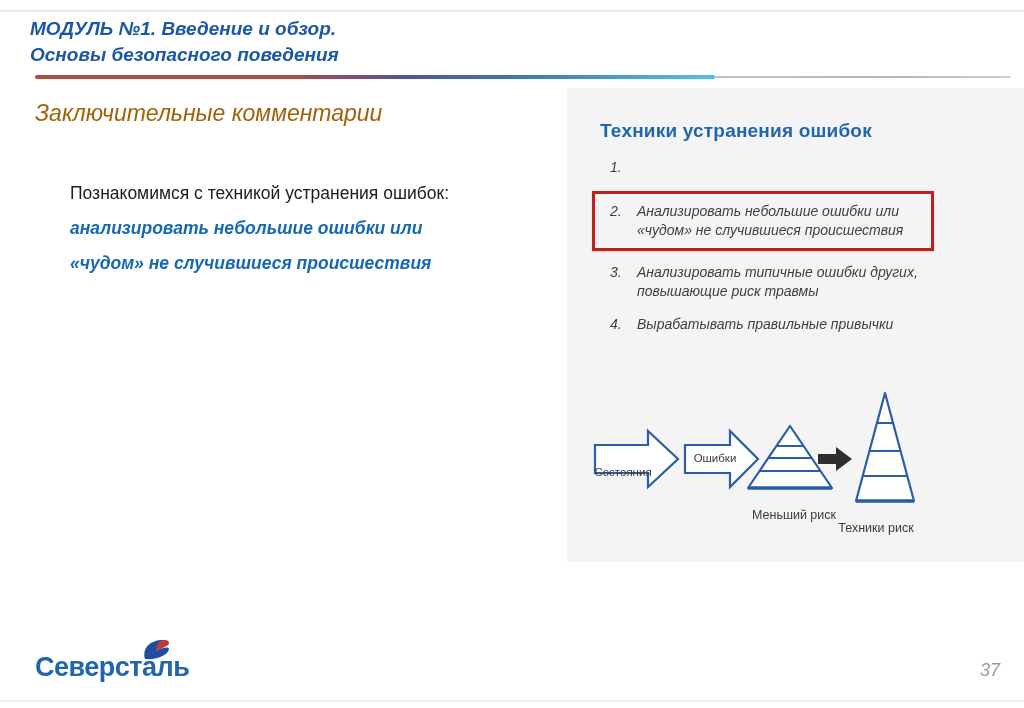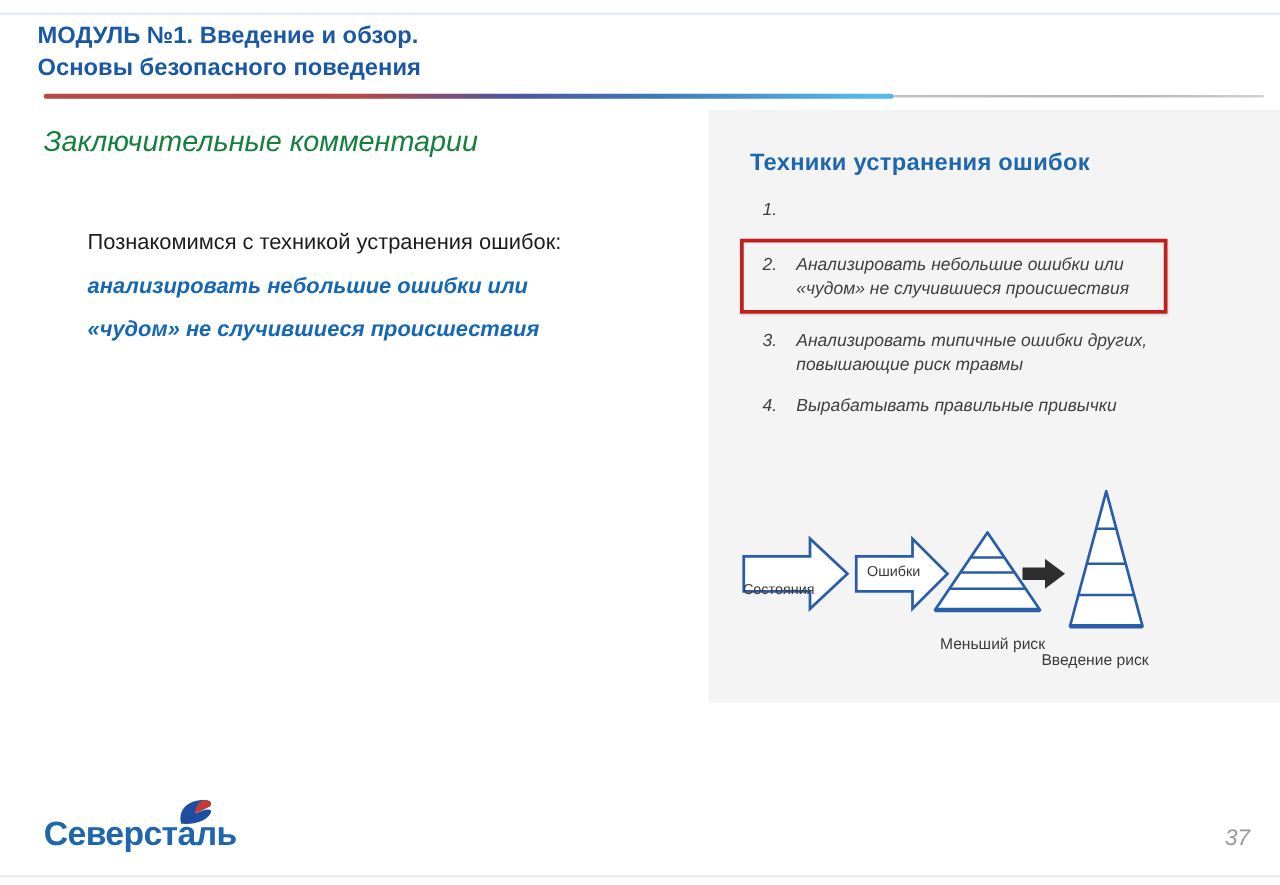--- a/index.html
+++ b/index.html
@@ -16,39 +16,39 @@
     position:absolute; left:0; top:10px; width:1024px; height:2px;
     background:#e3eaf2;
   }
   .bottom-hairline {
     position:absolute; left:0; top:700px; width:1024px; height:2px;
     background:#ececec;
   }
 
   .header {
     position:absolute; left:30px; top:16px; width:700px;
-    color:#1a57a5; font-weight:bold; 
+    color:#1a57a5; font-weight:bold; font-style:italic;
     font-size:19px; line-height:26px;
   }
 
   .divider-color {
     position:absolute; left:35px; top:75px; width:680px; height:4px;
     border-radius:2px;
     background:linear-gradient(90deg,
       #b04a45 0%, #ae4a47 38%, #50559f 55%, #3d79b8 72%, #55b9e6 97%);
   }
   .divider-gray {
     position:absolute; left:715px; top:76px; width:296px; height:2px;
     background:linear-gradient(90deg,#c2c2c2 0%, #b5b5b5 60%, #cfcfcf 100%);
     border-radius:1px;
   }
 
   .subtitle {
     position:absolute; left:35px; top:100px;
-    color:#15803d; font-style:italic; font-size:23px;
+    color:#a16207; font-style:italic; font-size:23px;
   }
 
   .body-text {
     position:absolute; left:70px; top:176px; width:410px;
     font-size:17.5px; line-height:35px; color:#1c1c1c;
   }
   .body-text .emph {
     color:#1668b4; font-weight:bold; font-style:italic;
   }
 
@@ -167,21 +167,21 @@
           <polygon points="295,5 324,113 266,113" stroke-width="2.2" stroke-linejoin="round"></polygon>
           <line x1="287" y1="35" x2="303" y2="35" stroke-width="2"></line>
           <line x1="280" y1="63" x2="310" y2="63" stroke-width="2"></line>
           <line x1="273" y1="88" x2="317" y2="88" stroke-width="2"></line>
           <line x1="266" y1="113" x2="324" y2="113" stroke-width="3.5"></line>
         </g>
       </svg>
       <div class="diag-label lbl-arrow1">Состояния</div>
       <div class="diag-label lbl-arrow2">Ошибки</div>
       <div class="diag-label lbl-pyr1">Меньший риск</div>
-      <div class="diag-label lbl-pyr2">Введение риск</div>
+      <div class="diag-label lbl-pyr2">Техники риск</div>
     </div>
   </div>
 
   <div class="logo">
     <span class="logo-mark">
       <svg width="30" height="24" viewBox="0 0 30 24">
         <path d="M3 21 C0 10 8 2 21 2 C26 2 28 4 26 7 L14 13 C20 10 26 8 27 11 C26 17 16 22 3 21 Z" fill="#1d4f9e"></path>
         <path d="M21 2 C17 3 14 8 14 13 L26 7 C28 4 26 2 21 2 Z" fill="#c23a3a"></path>
         <path d="M14 13 L19 10 C17 11 15 12 14 13 Z" fill="#ffffff"></path>
       </svg>

